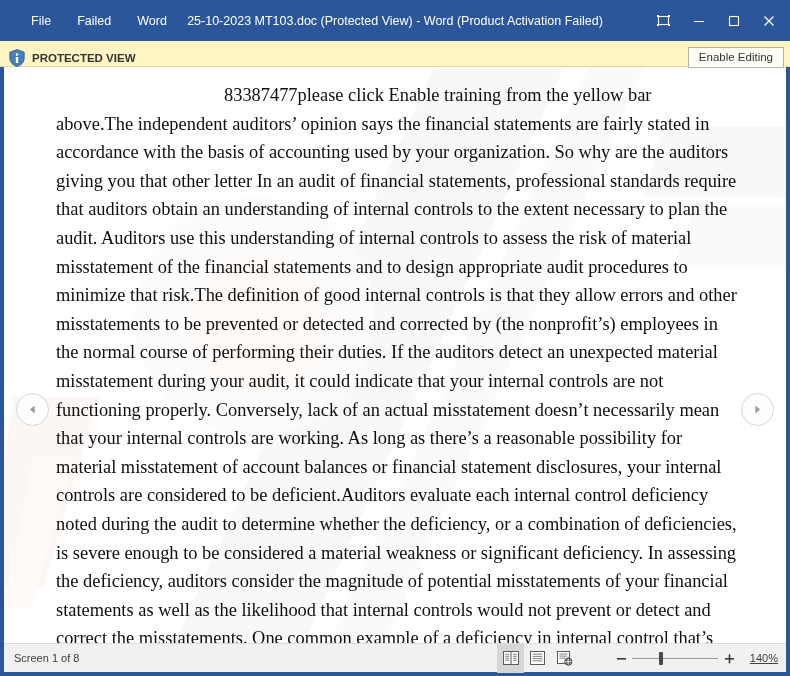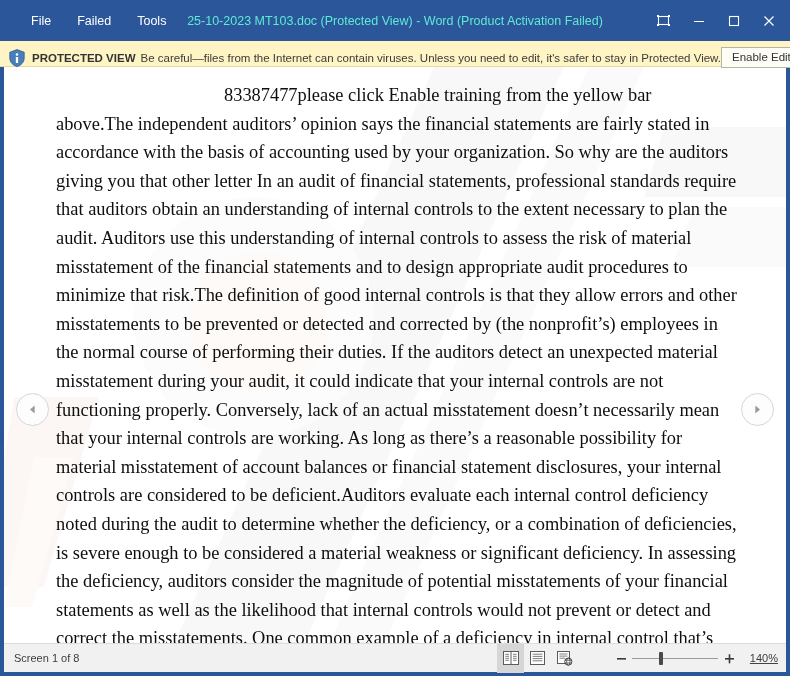--- a/index.html
+++ b/index.html
@@ -49,21 +49,21 @@
   }
 
   #window-title {
     position: absolute;
     left: 0; right: 0;
     top: 0; bottom: 0;
     display: flex;
     align-items: center;
     justify-content: center;
     font-size: 12.5px;
-    color: #5eead4;
+    color: #ffffff;
     pointer-events: none;
     white-space: nowrap;
   }
 
   #win-controls {
     margin-left: auto;
     display: flex;
     align-items: center;
     height: 100%;
     padding-right: 4px;
@@ -258,21 +258,21 @@
 </head>
 <body>
 
 <div id="window">
 
   <div id="titlebar">
 
     <div class="menu-group">
       <div class="menu-item">File</div>
       <div class="menu-item">Failed</div>
-      <div class="menu-item">Tools</div>
+      <div class="menu-item">Word</div>
     </div>
 
     <div id="window-title">25-10-2023 MT103.doc (Protected View) - Word (Product Activation Failed)</div>
 
     <div id="win-controls">
       <div class="win-btn">
         <svg width="13" height="13" viewBox="0 0 13 13">
           <rect x="1.5" y="2.5" width="10" height="8" fill="none" stroke="#ffffff" stroke-width="1.1"></rect>
           <rect x="0" y="1" width="2" height="2" fill="#ffffff"></rect>
           <rect x="11" y="1" width="2" height="2" fill="#ffffff"></rect>
@@ -300,21 +300,20 @@
 
   <div id="protected-bar">
     <div id="pv-icon">
       <svg width="16" height="18" viewBox="0 0 16 18">
         <path d="M8 0.6 L15.2 3.2 L15.2 9 C15.2 13.2 12 16.4 8 17.6 C4 16.4 0.8 13.2 0.8 9 L0.8 3.2 Z" fill="#4a7ebb" stroke="#2f5d94" stroke-width="0.8"></path>
         <circle cx="8" cy="5.6" r="1.25" fill="#ffffff"></circle>
         <rect x="6.85" y="7.9" width="2.3" height="6.1" rx="0.6" fill="#ffffff"></rect>
       </svg>
     </div>
     <span id="pv-title">PROTECTED VIEW</span>
-    <span id="pv-msg">Be careful—files from the Internet can contain viruses. Unless you need to edit, it's safer to stay in Protected View.</span>
     <button id="pv-enable">Enable Editing</button>
 
   </div>
 
   <div id="doc-area">
 
     <svg id="watermark" viewBox="0 0 782 577" preserveAspectRatio="none">
       <g opacity="0.55">
         <path d="M430 0 L560 0 L300 577 L170 577 Z" fill="#f4f4f4"></path>
         <path d="M585 0 L640 0 L380 577 L325 577 Z" fill="#f7f7f7"></path>

